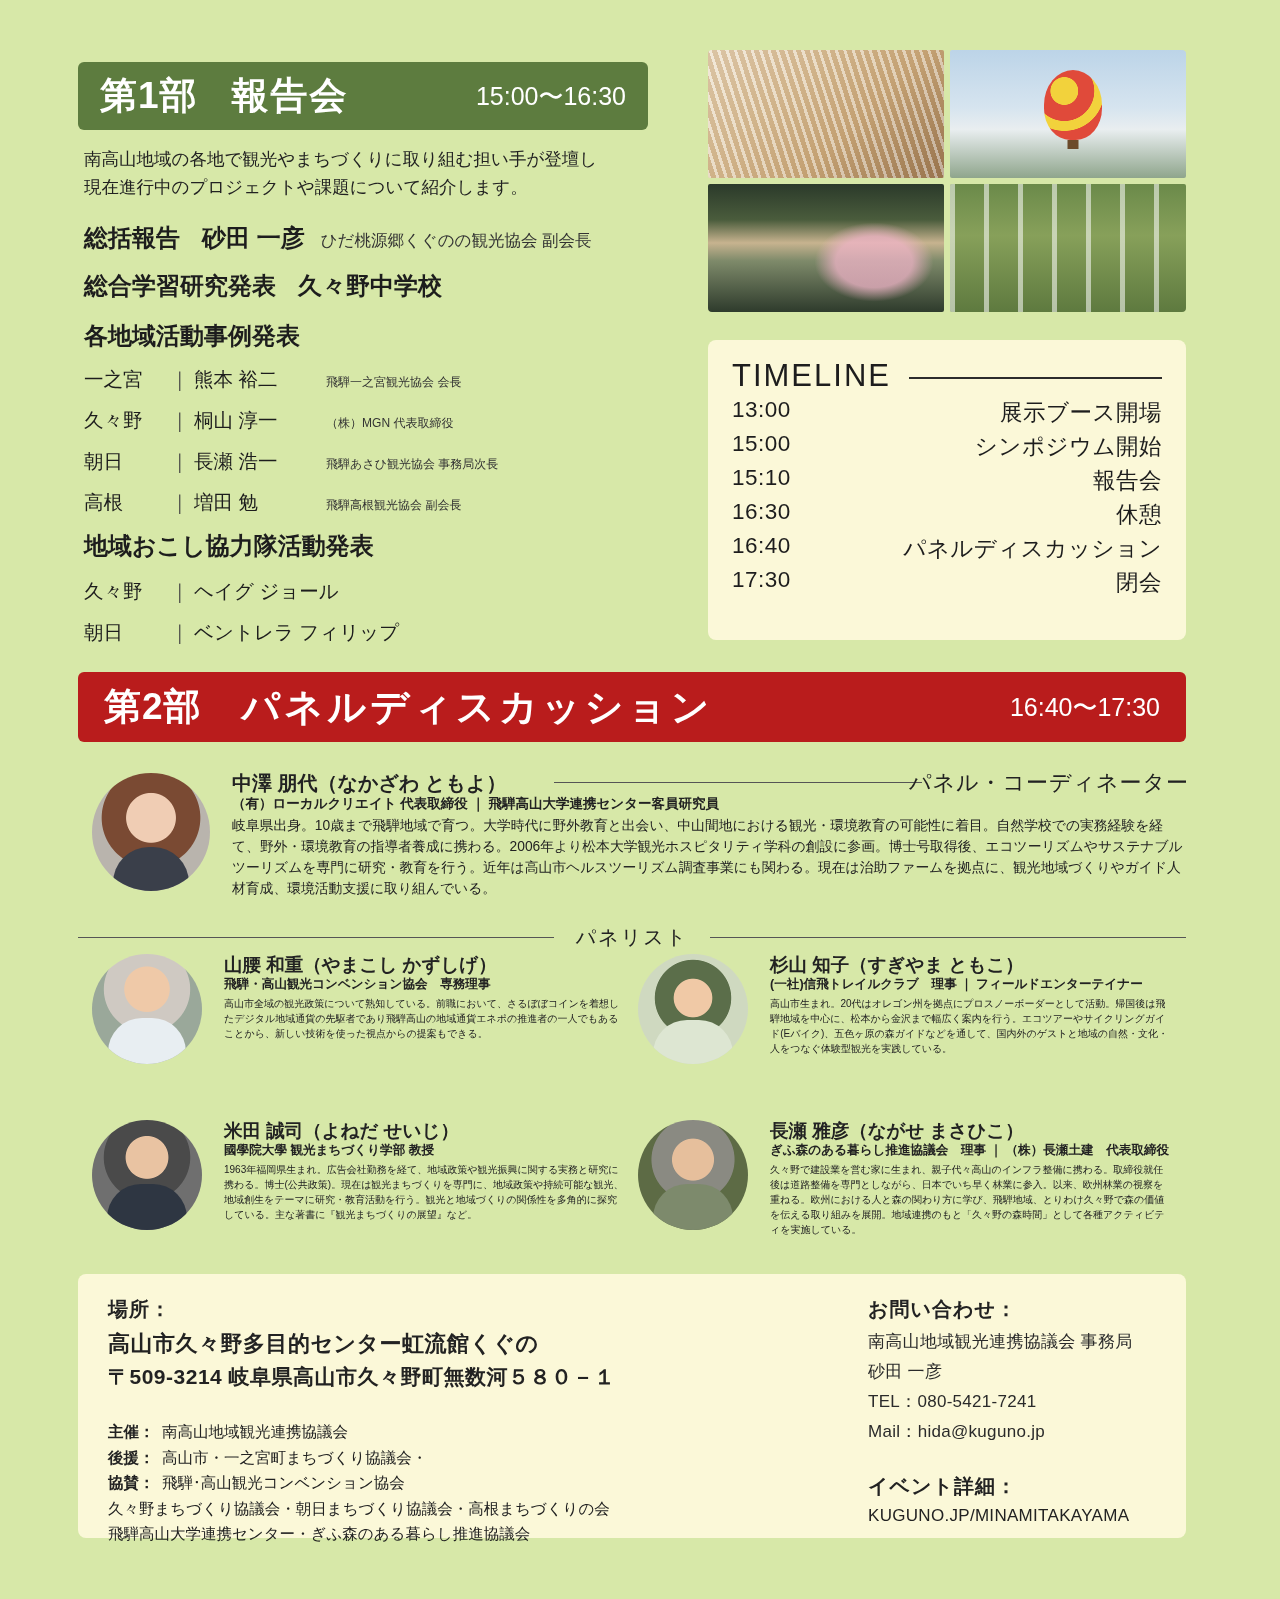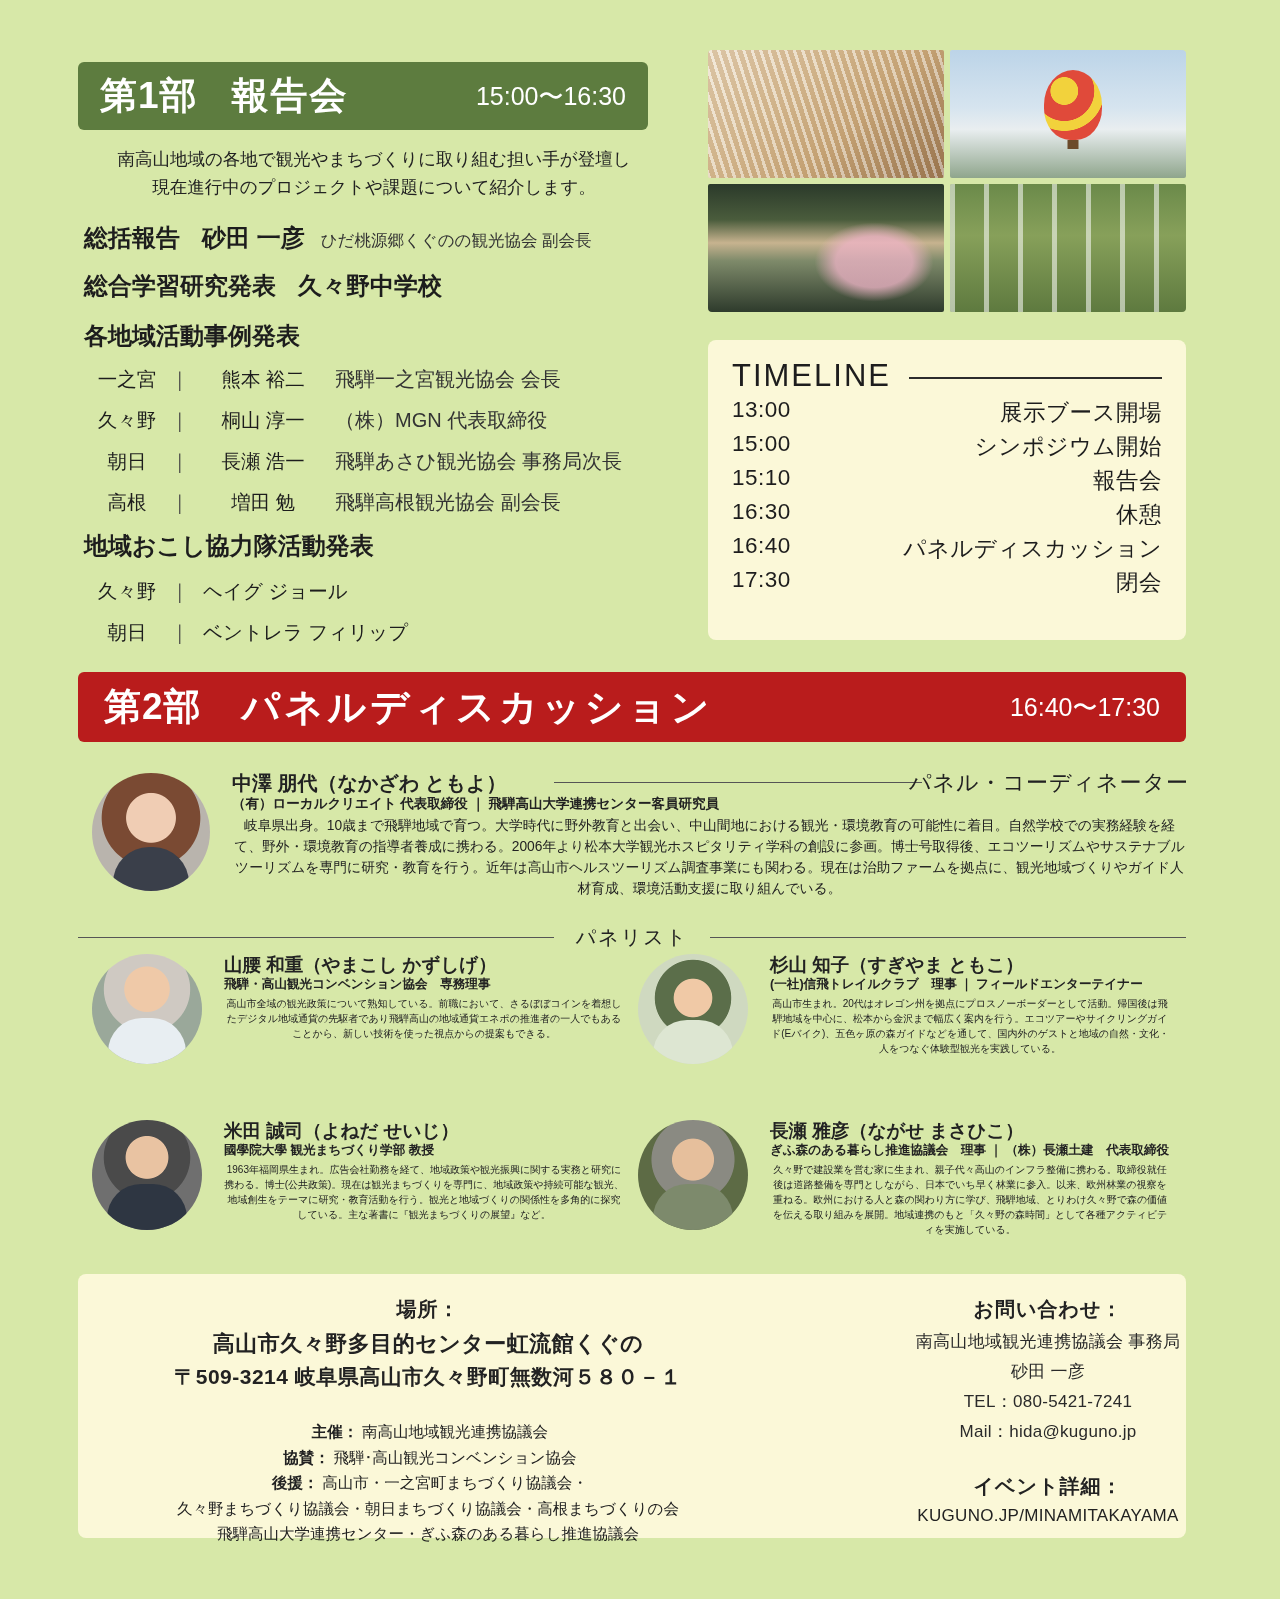--- a/index.html
+++ b/index.html
@@ -6,21 +6,21 @@
   html, body { margin: 0; padding: 0; }
   body {
     width: 1280px;
     height: 1599px;
     background: #d7e8a8;
     font-family: "Liberation Sans", sans-serif;
     color: #222;
     position: relative;
     overflow: hidden;
   }
-  .page { position: relative; width: 1280px; height: 1599px; padding: 0; text-align: center; }
+  .page { position: relative; width: 1280px; height: 1599px; padding: 0; }
 
   
   .sec1-header {
     position: absolute;
     left: 78px; top: 62px;
     width: 570px; height: 68px;
     background: #5d7c3f;
     border-radius: 6px;
     display: flex;
     align-items: center;
@@ -36,22 +36,22 @@
     font-size: 17.5px; line-height: 1.58; color: #222;
   }
 
   .lead { position: absolute; font-size: 24px; font-weight: bold; color: #1d1d1d; }
   .lead .name { margin-left: 22px; font-size: 24px; }
   .lead .org { font-size: 16.5px; font-weight: normal; margin-left: 16px; color: #333; }
 
   .row { position: absolute; font-size: 19.5px; color: #1d1d1d; white-space: nowrap; }
   .row .area { display: inline-block; width: 86px; }
   .row .bar { color: #444; }
-  .row .pname { display: inline-block; margin-left: 14px; min-width: 120px; }
-  .row .porg { font-size: 20px; color: #333; margin-left: 12px; }
+  .row .pname { display: inline-block; margin-left: 5px; min-width: 120px; }
+  .row .porg { font-size: 12px; color: #333; margin-left: 12px; }
 
   
   .collage {
     position: absolute; left: 708px; top: 50px; width: 478px; height: 262px;
     display: grid; grid-template-columns: 1fr 1fr; grid-template-rows: 1fr 1fr;
     gap: 6px; border-radius: 4px; overflow: hidden;
   }
   .ph { position: relative; overflow: hidden; border-radius: 2px; }
   .ph1 { background: linear-gradient(135deg,#e8d7bc 0%, #d9bf97 35%, #c9a87a 60%, #8e6b47 100%); }
   .ph1::after{ content:""; position:absolute; inset:0;
@@ -287,24 +287,24 @@
   <div class="venue-box">
     <div class="venue-left">
       <div class="v-lab">場所：</div>
       <div class="v-line">高山市久々野多目的センター虹流館くぐの</div>
       <div class="v-line2">〒509-3214 岐阜県高山市久々野町無数河５８０－１</div>
       <div class="org-list">
         <div>
           <span class="k">主催：</span><span>南高山地域観光連携協議会</span>
         </div>
         <div>
-          <span class="k">協賛：</span><span>飛騨･高山観光コンベンション協会</span>
+          <span class="k">後援：</span><span>高山市・一之宮町まちづくり協議会・</span>
         </div>
         <div>
-          <span class="k">後援：</span><span>高山市・一之宮町まちづくり協議会・</span>
+          <span class="k">協賛：</span><span>飛騨･高山観光コンベンション協会</span>
         </div>
         <div>久々野まちづくり協議会・朝日まちづくり協議会・高根まちづくりの会</div>
         <div>飛騨高山大学連携センター・ぎふ森のある暮らし推進協議会</div>
       </div>
     </div>
 
     <div class="contact">
       <div class="c-lab">お問い合わせ：</div>
       <div class="c-line">南高山地域観光連携協議会 事務局</div>
       <div class="c-line">砂田 一彦</div>

